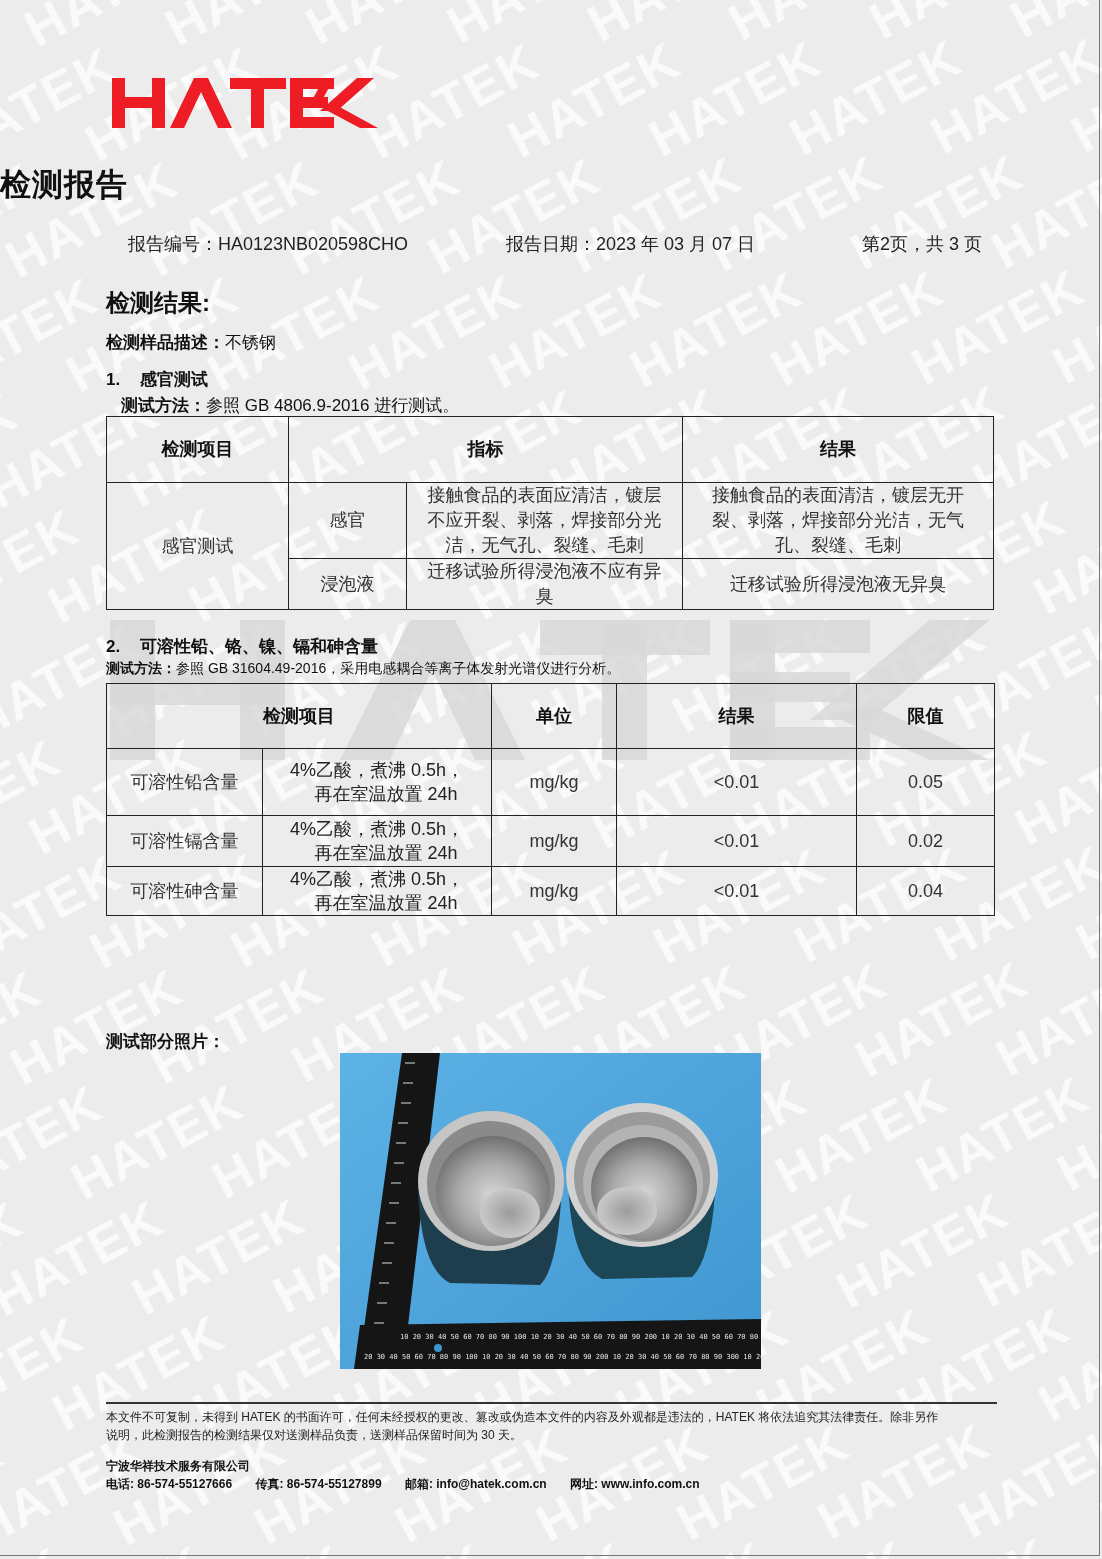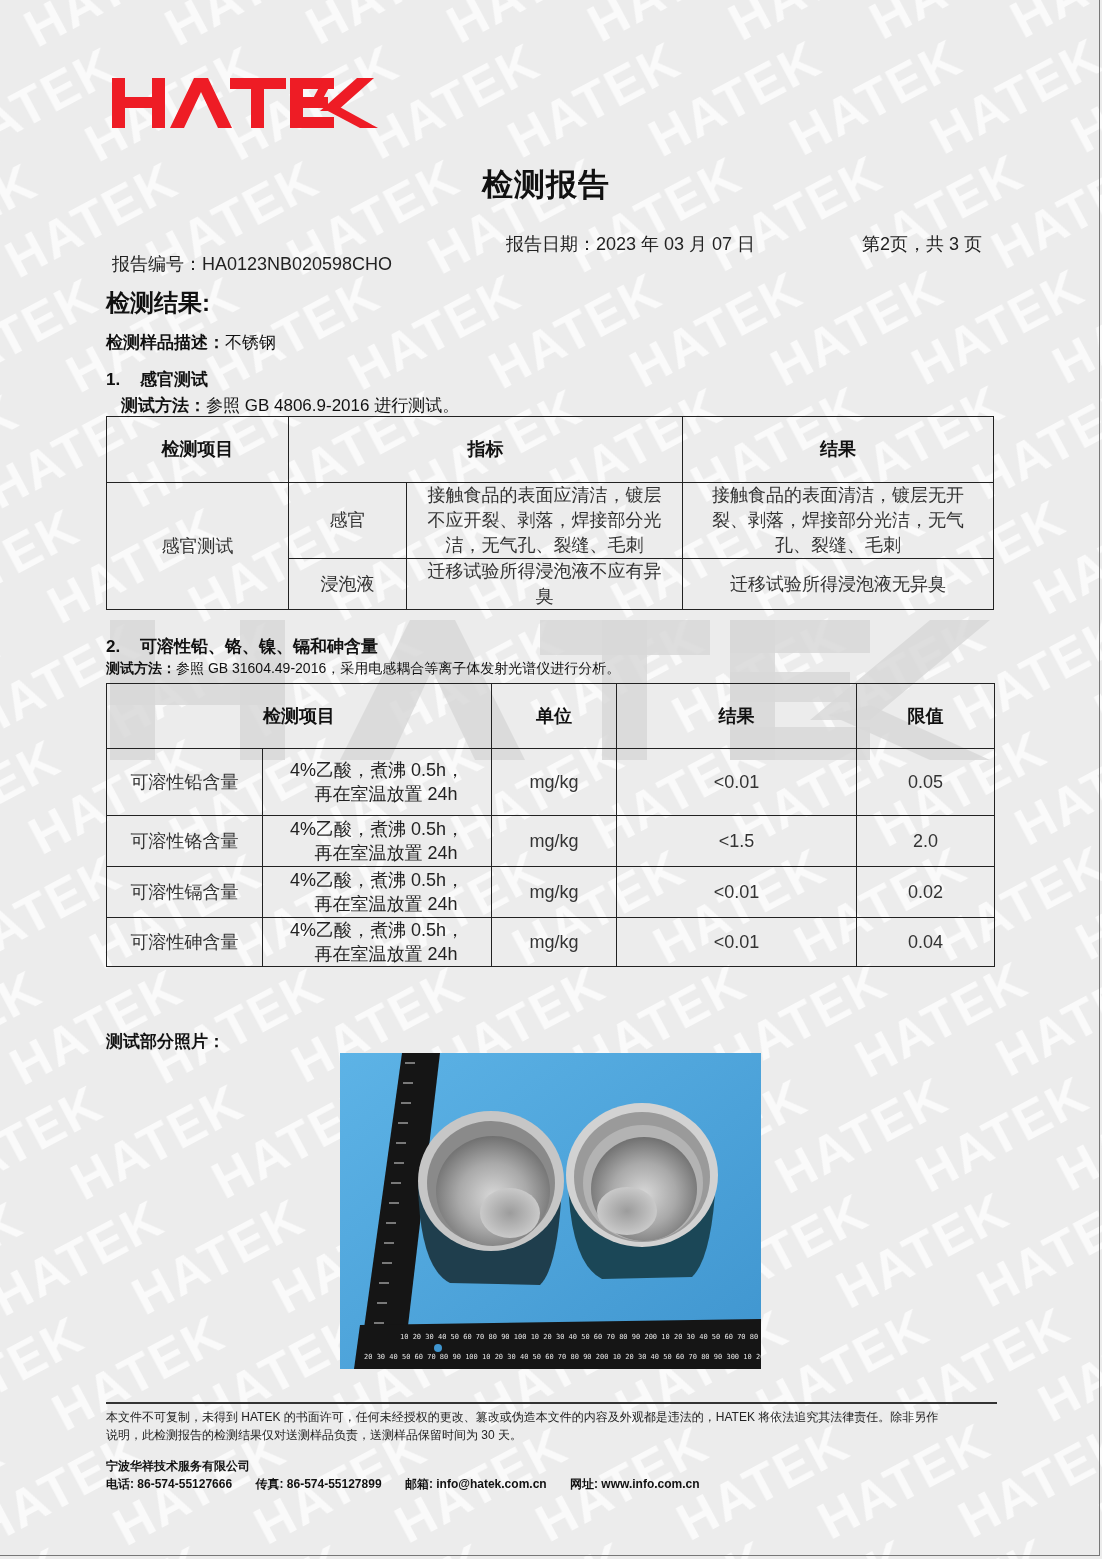--- a/index.html
+++ b/index.html
@@ -14,23 +14,23 @@
     border-right:1px solid #777; border-bottom:1px solid #777;
     box-sizing:border-box; pointer-events:none;
   }
   
   .wm-layer { position:absolute; inset:0; overflow:hidden; pointer-events:none; z-index:0; }
   .wm-layer svg { position:absolute; left:0; top:0; }
   .big-wm { position:absolute; left:110px; top:610px; width:880px; height:150px; z-index:0; pointer-events:none; }
 
   .abs { position:absolute; z-index:2; }
   .logo { left:112px; top:78px; width:266px; height:50px; }
-  .title { left:0; width:1092px; top:164px; text-align:center; font-size:31px; font-weight:bold; letter-spacing:1px; font-family:"DejaVu Sans","Liberation Sans",sans-serif; }
+  .title { left:0; width:1092px; top:164px; font-size:31px; font-weight:bold; letter-spacing:1px; font-family:"DejaVu Sans","Liberation Sans",sans-serif; }
   .meta { top:232px; font-size:18px; color:#222; }
-  .meta-no { left:112px;margin-top:20px; }
+  .meta-no { left:128px; }
   .meta-date { left:506px; }
   .meta-page { left:862px; }
   .h-results { left:106px; top:287px; font-size:24px; font-weight:bold; }
   .sample { left:106px; top:331px; font-size:17px; }
   .sample b { font-weight:bold; }
   .sec1 { left:106px; top:368px; font-size:17px; font-weight:bold; }
   .sec1 .num { display:inline-block; width:34px; }
   .method1 { left:121px; top:394px; font-size:17px; }
   .sec2 { left:106px; top:635px; font-size:17px; font-weight:bold; }
   .sec2 .num { display:inline-block; width:34px; }
@@ -166,27 +166,20 @@
     <td class="th">单位</td>
     <td class="th">结果</td>
     <td class="th">限值</td>
   </tr>
   <tr style="height:67px">
     <td>可溶性铅含量</td>
     <td class="cond"><span>4%乙酸，煮沸 0.5h，</span><br><span style="padding-left:18px">再在室温放置 24h</span></td>
     <td>mg/kg</td>
     <td>&lt;0.01</td>
     <td>0.05</td>
-  </tr>
-  <tr style="height:51px">
-    <td>可溶性铬含量</td>
-    <td class="cond"><span>4%乙酸，煮沸 0.5h，</span><br><span style="padding-left:18px">再在室温放置 24h</span></td>
-    <td>mg/kg</td>
-    <td>&lt;1.5</td>
-    <td>2.0</td>
   </tr>
   <tr style="height:51px">
     <td>可溶性镉含量</td>
     <td class="cond"><span>4%乙酸，煮沸 0.5h，</span><br><span style="padding-left:18px">再在室温放置 24h</span></td>
     <td>mg/kg</td>
     <td>&lt;0.01</td>
     <td>0.02</td>
   </tr>
   <tr style="height:39px">
     <td>可溶性砷含量</td>

